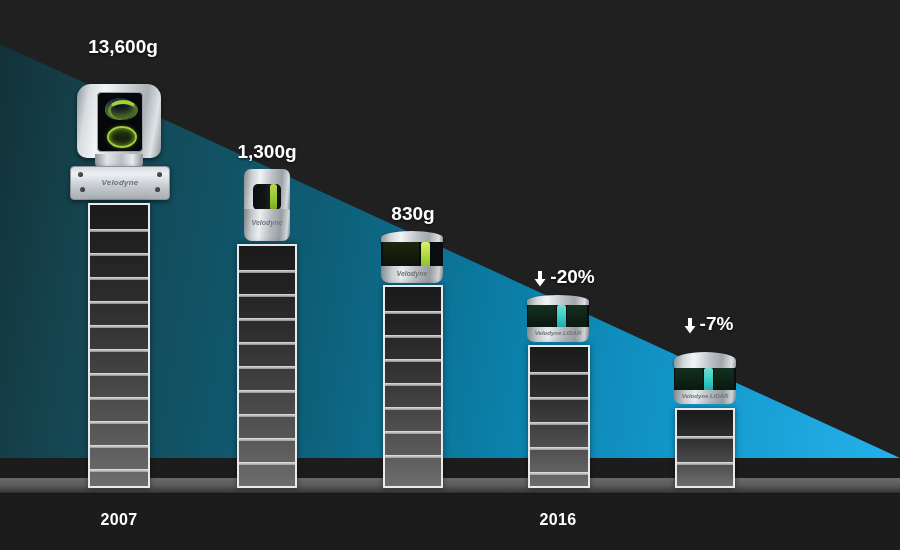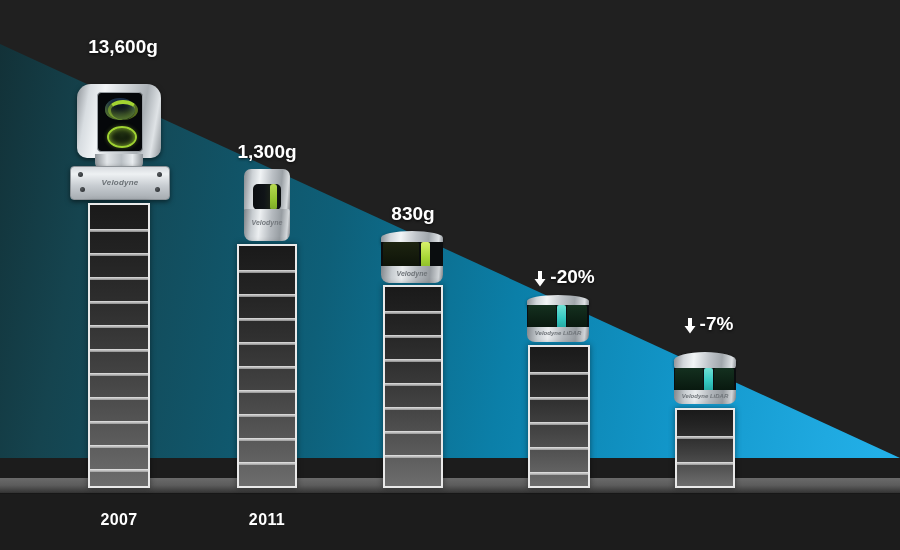--- a/index.html
+++ b/index.html
@@ -377,21 +377,20 @@
       <div class="rung" style="top:48px"></div>
     <div class="rung" style="top:72px"></div>
       <div class="rung" style="top:96px"></div>
     <div class="rung" style="top:120px"></div>
       <div class="rung" style="top:144px"></div>
     <div class="rung" style="top:168px"></div>
       <div class="rung" style="top:192px"></div>
     <div class="rung" style="top:216px"></div>
   </div>
 
-  <div class="year" style="left:207px;">2011</div>
 
   <div class="value-label" style="left:378px; top:203px; width:70px; justify-content:center;">
     <span>830g</span>
   </div>
 
   <div class="device" style="left:381px; top:231px; width:62px; height:54px;">
     <div class="puck-cap" style="width:62px; height:18px;"></div>
     <div class="puck-band" style="top:11px; width:62px; height:26px;">
       <div class="puck-stripe" style="left:2px; width:36px; background:linear-gradient(180deg,#1d2410,#0d1208);"></div>
       <div class="puck-stripe" style="left:40px; width:9px; background:linear-gradient(180deg,#d7f06a,#a8d636 60%,#8bbb2a);"></div>
@@ -434,20 +433,21 @@
   </div>
 
   <div class="bar" style="left:528px; top:345px; width:62px; height:143px;">
     <div class="rung" style="top:25px"></div>
       <div class="rung" style="top:50px"></div>
     <div class="rung" style="top:75px"></div>
       <div class="rung" style="top:100px"></div>
     <div class="rung" style="top:125px"></div>
   </div>
 
+  <div class="year" style="left:498px;">2016</div>
 
   <div class="value-label" style="left:668px; top:313px; width:80px; justify-content:center;">
     <span class="arrow-down">
       <svg width="14" height="16" viewBox="0 0 14 16" aria-hidden="true">
         <path d="M5 0 h4 v8 h3.5 L7 15.5 1.5 8 H5 Z" fill="#ffffff"></path>
       </svg>
     </span>
     <span>-7%</span>
   </div>
 

